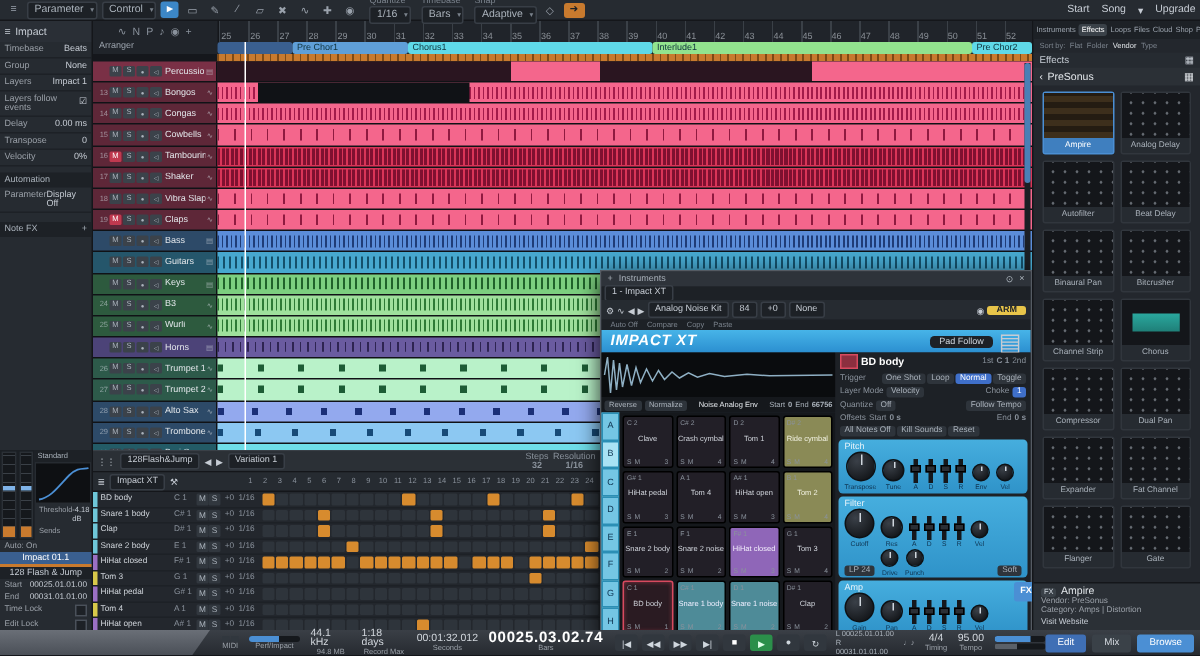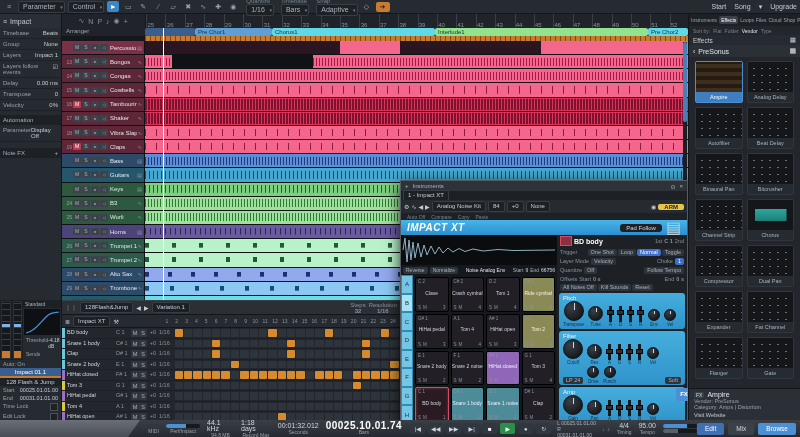--- a/index.html
+++ b/index.html
@@ -1561,21 +1561,21 @@
       </div>
     <div class="bgroup">
         <span class="v">1:18 days</span>
         <span>Record Max</span>
       </div>
     <div class="bgroup">
         <span class="v">00:01:32.012</span>
         <span>Seconds</span>
       </div>
     <div class="bgroup">
-        <span class="vb">00025.10.01.74</span>
+        <span class="vb">00025.03.02.74</span>
         <span>Bars</span>
       </div>
     <div class="tbtns">
 
     <span class="tb prev-marker">|◀</span>
         <span class="tb rewind">◀◀</span>
         <span class="tb forward">▶▶</span>
         <span class="tb next-marker">▶|</span>
         <span class="tb stop">■</span>
         <span class="tb play">▶</span>

